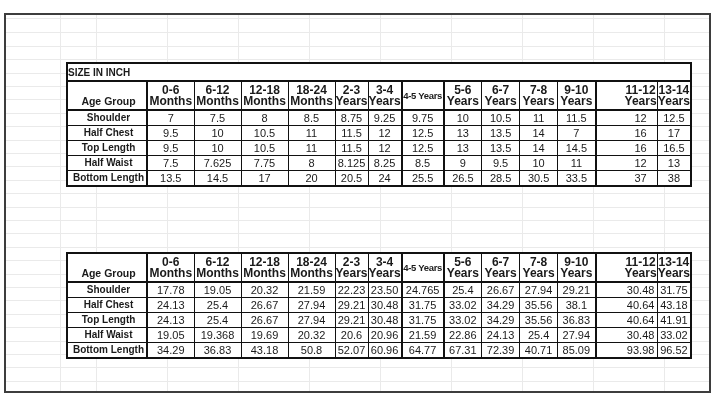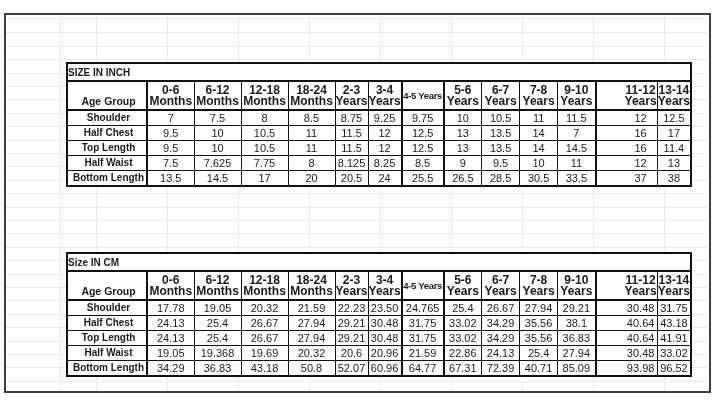--- a/index.html
+++ b/index.html
@@ -177,21 +177,21 @@
             <td>10.5</td>
             <td>11</td>
             <td>11.5</td>
             <td>12</td>
             <td>12.5</td>
             <td>13</td>
             <td>13.5</td>
             <td>14</td>
             <td>14.5</td>
             <td>16</td>
-            <td>11.4</td>
+            <td>16.5</td>
           </tr>
           <tr class="data-row">
             <td class="rowlabel">Half Waist</td>
             <td>7.5</td>
             <td>7.625</td>
             <td>7.75</td>
             <td>8</td>
             <td>8.125</td>
             <td>8.25</td>
             <td>8.5</td>
@@ -231,23 +231,20 @@
           <col style="width: 31px;">
           <col style="width: 42px;">
           <col style="width: 38px;">
           <col style="width: 38px;">
           <col style="width: 38px;">
           <col style="width: 38px;">
           <col style="width: 36px;">
           <col style="width: 34px;">
         </colgroup>
         <tbody>
-          <tr class="title-row">
-            <td colspan="14">Size IN CM</td>
-          </tr>
           <tr class="header-row">
             <td class="corner">Age Group</td>
             <td>0-6
 Months</td>
             <td>6-12
 Months</td>
             <td>12-18
 Months</td>
             <td>18-24
 Months</td>

